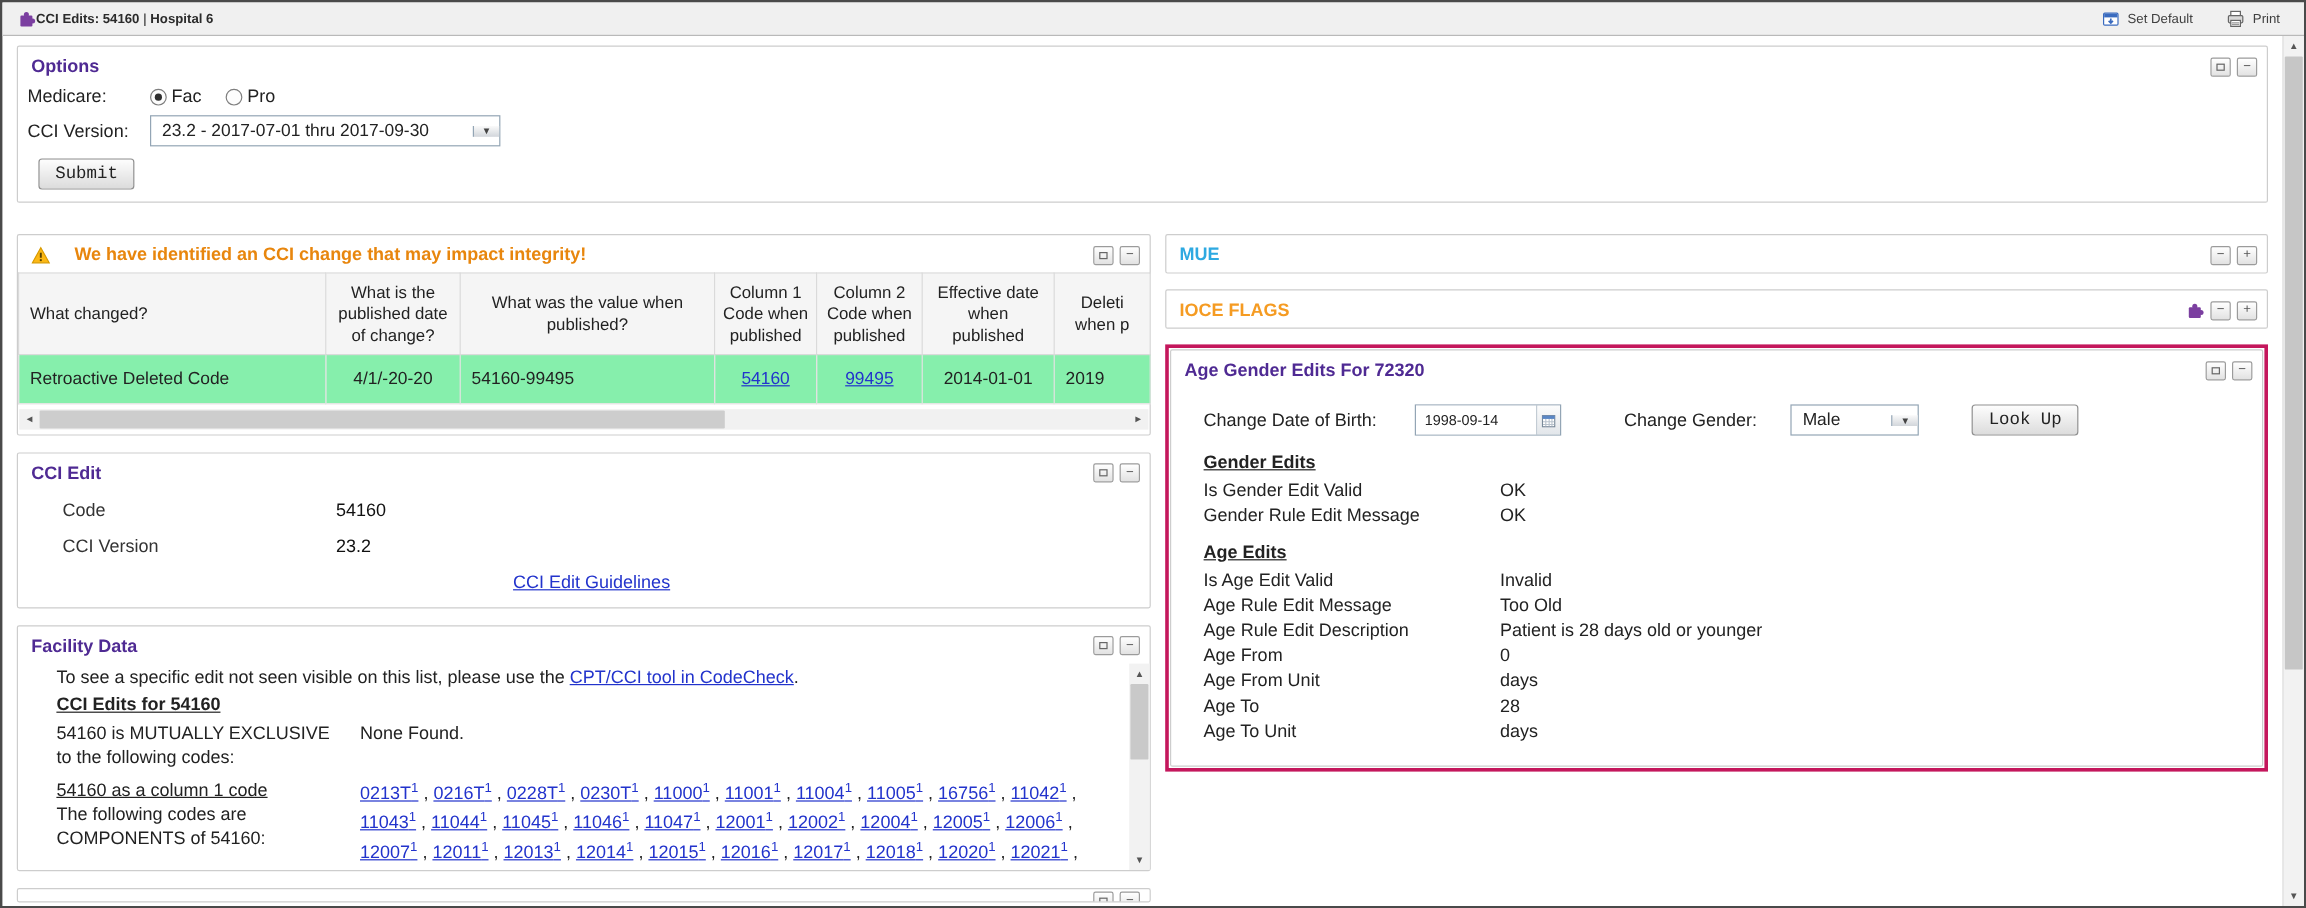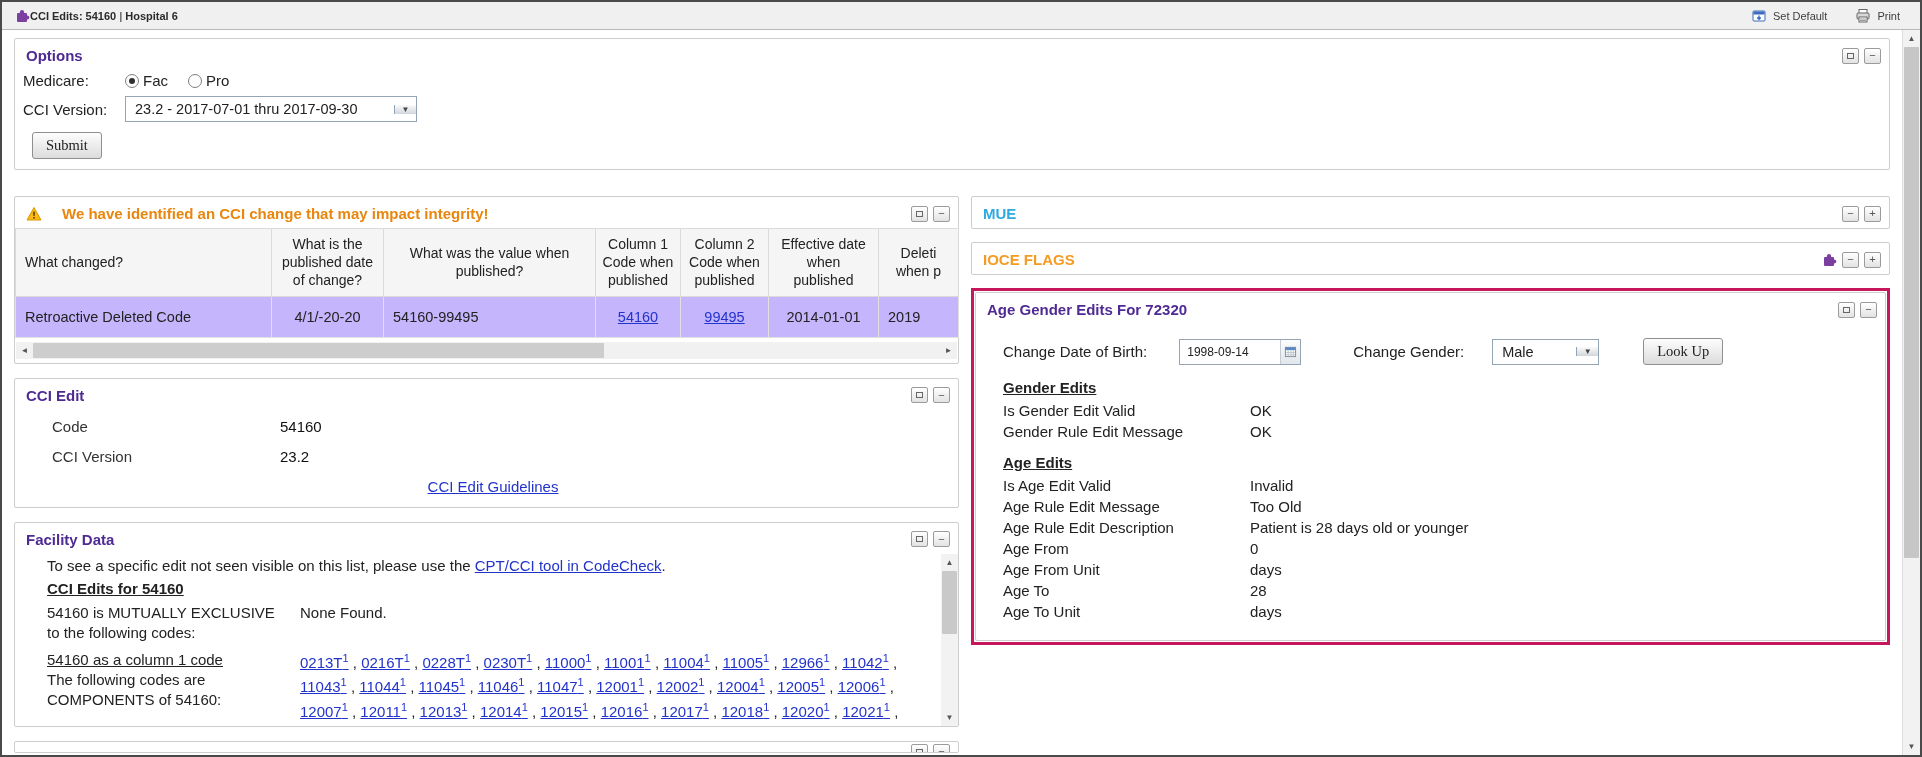--- a/index.html
+++ b/index.html
@@ -47,31 +47,31 @@
   .options-panel{margin-bottom:26px}
   .opt-row{display:flex;align-items:center;margin:2px 0 7px 8px}
   .opt-label{width:102px}
   .radio-wrap{display:flex;align-items:center;margin-right:20px;cursor:pointer}
   .radio{width:14px;height:14px;border-radius:50%;border:1px solid #7f7f7f;background:#fdfdfd;margin-right:4px;position:relative;display:inline-block}
   .radio.checked::after{content:"";position:absolute;left:3px;top:3px;width:6px;height:6px;border-radius:50%;background:#2f2f2f}
   .select{display:inline-flex;align-items:center;border:1px solid #93a5b5;background:#fff;height:26px;cursor:pointer}
   .select-value{display:flex;align-items:center;padding:0 9px;font-size:14.5px;flex:1;white-space:nowrap;overflow:hidden}
   .select-btn{width:22px;border-left:1px solid #93a5b5;background:linear-gradient(#fafafa,#d2d6db);display:flex;align-items:center;justify-content:center;color:#444;font-size:8px}
   .cci-select{width:292px}
-  .btn{border:1px solid #8f8f8f;border-radius:3px;background:linear-gradient(#fdfdfd,#dcdcdc);padding:4px 13px;font-size:14.5px;font-family:Liberation Serif, serif;color:#222;cursor:pointer}
+  .btn{border:1px solid #8f8f8f;border-radius:3px;background:linear-gradient(#fdfdfd,#dcdcdc);padding:4px 13px;font-size:14.5px;font-family:Liberation Mono, monospace;color:#222;cursor:pointer}
   .submit-row{margin:10px 0 10px 17px}
 
   
   .col-left .panel{margin-bottom:14px}
 
   .grid{width:943px;border-collapse:collapse;table-layout:fixed}
   .grid th{background:#f5f5f5;border:1px solid #dadada;font-weight:400;font-size:14px;color:#222;text-align:center;padding:6px;vertical-align:middle;line-height:1.3}
   .grid td{border:1px solid #e1e1e1;padding:12px 8px;font-size:14.5px;text-align:center}
   .grid .ta-l{text-align:left;padding-left:9px}
-  .grid tr td{background:#c4b5fd}
+  .grid tr td{background:#86efac}
 
   .hscroll{height:17px;margin:4px 1px;display:flex;align-items:center;background:#f1f1f1}
   .hs-btn{width:17px;height:17px;display:flex;align-items:center;justify-content:center;font-size:8px;color:#555;cursor:pointer}
   .hs-track{flex:1;height:17px;position:relative}
   .hs-thumb{position:absolute;left:0;top:1px;bottom:1px;width:63%;background:#cdcdcd;border-radius:1px;cursor:pointer}
 
   .cci-body{padding:8px 24px 12px 37px}
   .kv2{display:flex;margin-bottom:13px}
   .kv2-label{width:228px;color:#333}
   .kv2-value{color:#111}
@@ -323,21 +323,21 @@
                       <span class="code-item"><a class="lnk" href="#"><span>0230T</span><sup>1</sup></a><span class="csep"> , </span></span>
                     
                       <span class="code-item"><a class="lnk" href="#"><span>11000</span><sup>1</sup></a><span class="csep"> , </span></span>
                     
                       <span class="code-item"><a class="lnk" href="#"><span>11001</span><sup>1</sup></a><span class="csep"> , </span></span>
                     
                       <span class="code-item"><a class="lnk" href="#"><span>11004</span><sup>1</sup></a><span class="csep"> , </span></span>
                     
                       <span class="code-item"><a class="lnk" href="#"><span>11005</span><sup>1</sup></a><span class="csep"> , </span></span>
                     
-                      <span class="code-item"><a class="lnk" href="#"><span>12966</span><sup>1</sup></a><span class="csep"> , </span></span>
+                      <span class="code-item"><a class="lnk" href="#"><span>16756</span><sup>1</sup></a><span class="csep"> , </span></span>
                     
                       <span class="code-item"><a class="lnk" href="#"><span>11042</span><sup>1</sup></a><span class="csep"> , </span></span>
                     
                       <span class="code-item"><a class="lnk" href="#"><span>11043</span><sup>1</sup></a><span class="csep"> , </span></span>
                     
                       <span class="code-item"><a class="lnk" href="#"><span>11044</span><sup>1</sup></a><span class="csep"> , </span></span>
                     
                       <span class="code-item"><a class="lnk" href="#"><span>11045</span><sup>1</sup></a><span class="csep"> , </span></span>
                     
                       <span class="code-item"><a class="lnk" href="#"><span>11046</span><sup>1</sup></a><span class="csep"> , </span></span>

